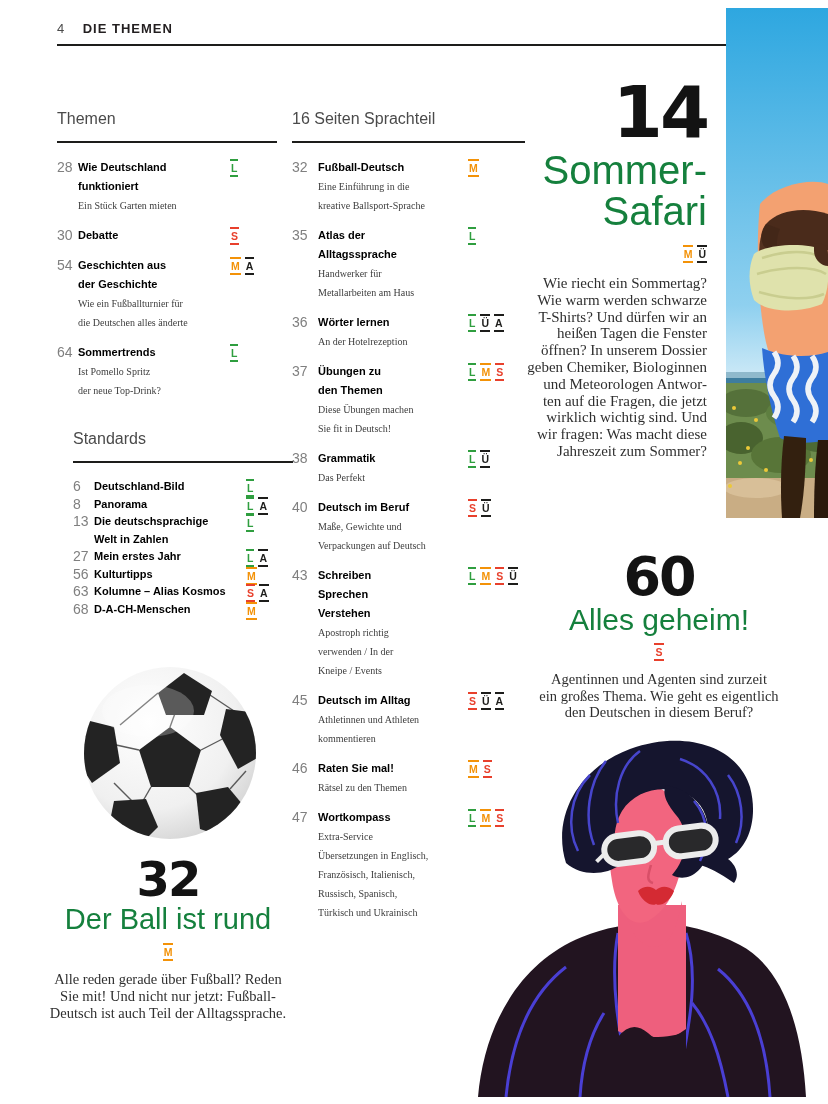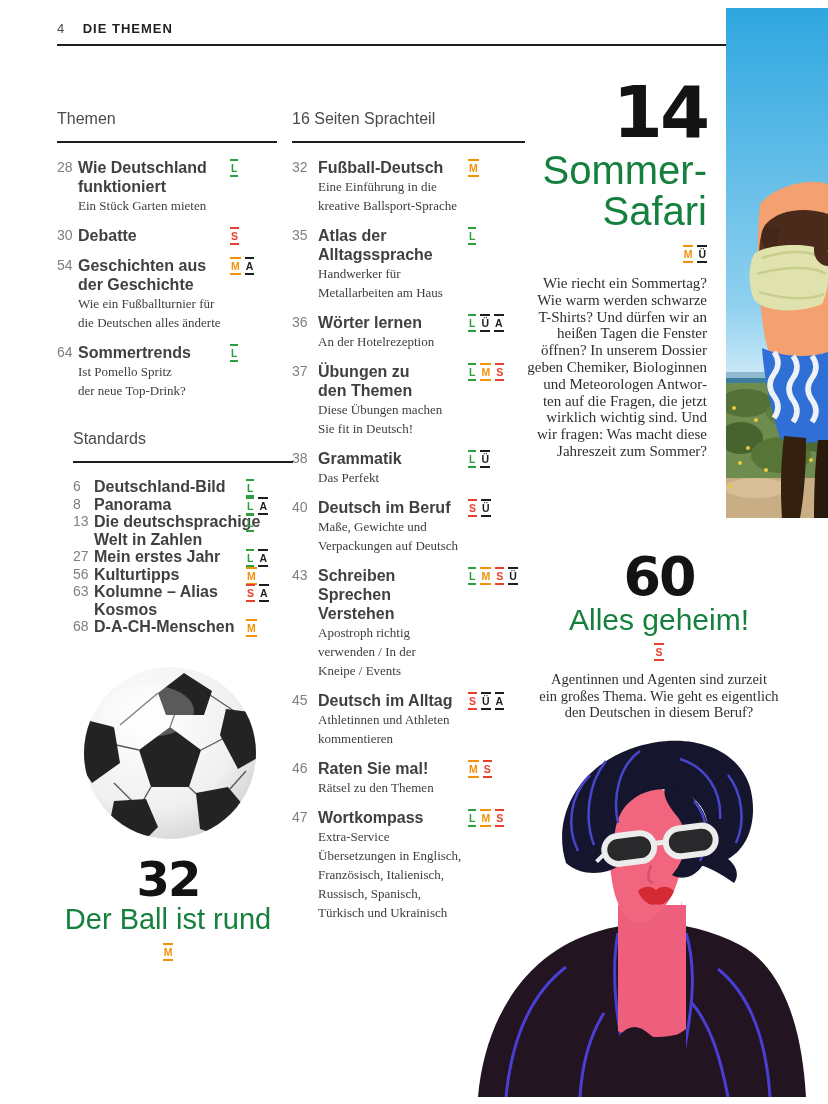--- a/index.html
+++ b/index.html
@@ -24,22 +24,22 @@
   .col-standards{left:73px;top:430px;width:220px;}
   .col-mid{left:292px;top:110px;width:233px;}
   .col-header{
     font-size:16px;color:#4a4a4a;font-weight:400;
     padding-bottom:13px;border-bottom:2px solid #1d1d1b;margin-bottom:15px;
   }
   .entry{position:relative;margin-bottom:11px;}
   .e-num{position:absolute;left:0;top:1px;font-size:14px;color:#7f7f7f;}
   .e-body{margin-left:21px;width:185px;}
   .col-mid .e-body{margin-left:26px;}
-  .e-title{font-weight:bold;font-size:16px;line-height:19px;color:#404040;white-space:pre-line;}
-  .e-desc{font-family:"Liberation Serif",serif;font-size:13px;line-height:19px;color:#3d3d3d;white-space:pre-line;}
+  .e-title{font-weight:bold;font-size:11px;line-height:19px;color:#000000;white-space:pre-line;}
+  .e-desc{font-family:"Liberation Serif",serif;font-size:10px;line-height:19px;color:#3d3d3d;white-space:pre-line;}
   .e-levels{position:absolute;top:0;white-space:nowrap;}
   .col-left .e-levels,.col-standards .e-levels{left:173px;}
   .col-mid .e-levels{left:176px;}
   .col-standards .entry{margin-bottom:0;}
   .col-standards .e-title{line-height:17.5px;}
   .col-standards .e-num{top:0;}
 
   
   .lv{
     display:inline-block;font-weight:bold;font-size:10.5px;line-height:11px;
@@ -428,20 +428,23 @@
         </g>
         <ellipse cx="68" cy="48" rx="46" ry="26" fill="#ffffff" opacity="0.25"></ellipse>
       </g>
     </svg>
   </div>
 
   <div class="feature feat-ball">
     <div class="feat-num">32</div>
     <div class="feat-title">Der Ball ist rund</div>
     <div class="levels"><span class="lv" style="color: rgb(243, 146, 8); border-color: rgb(243, 146, 8);">M</span></div>
+    <p class="feat-text">Alle reden gerade über Fußball? Reden
+Sie mit! Und nicht nur jetzt: Fußball-
+Deutsch ist auch Teil der Alltagssprache.</p>
   </div>
 
   <div class="agent-img">
     <svg viewBox="0 0 343 362" width="343" height="362">
 
       <path d="M8,362 C14,292 48,228 112,202 C135,193 158,188 183,188 C212,188 244,196 270,210 C312,232 332,290 336,362 Z" fill="#221420"></path>
       <g stroke="#4a3fd4" stroke-width="3" fill="none">
         <path d="M148,198 C138,250 152,310 162,362"></path>
         <path d="M216,198 C232,250 214,310 206,362"></path>
         <path d="M36,362 C42,300 62,258 96,232"></path>

